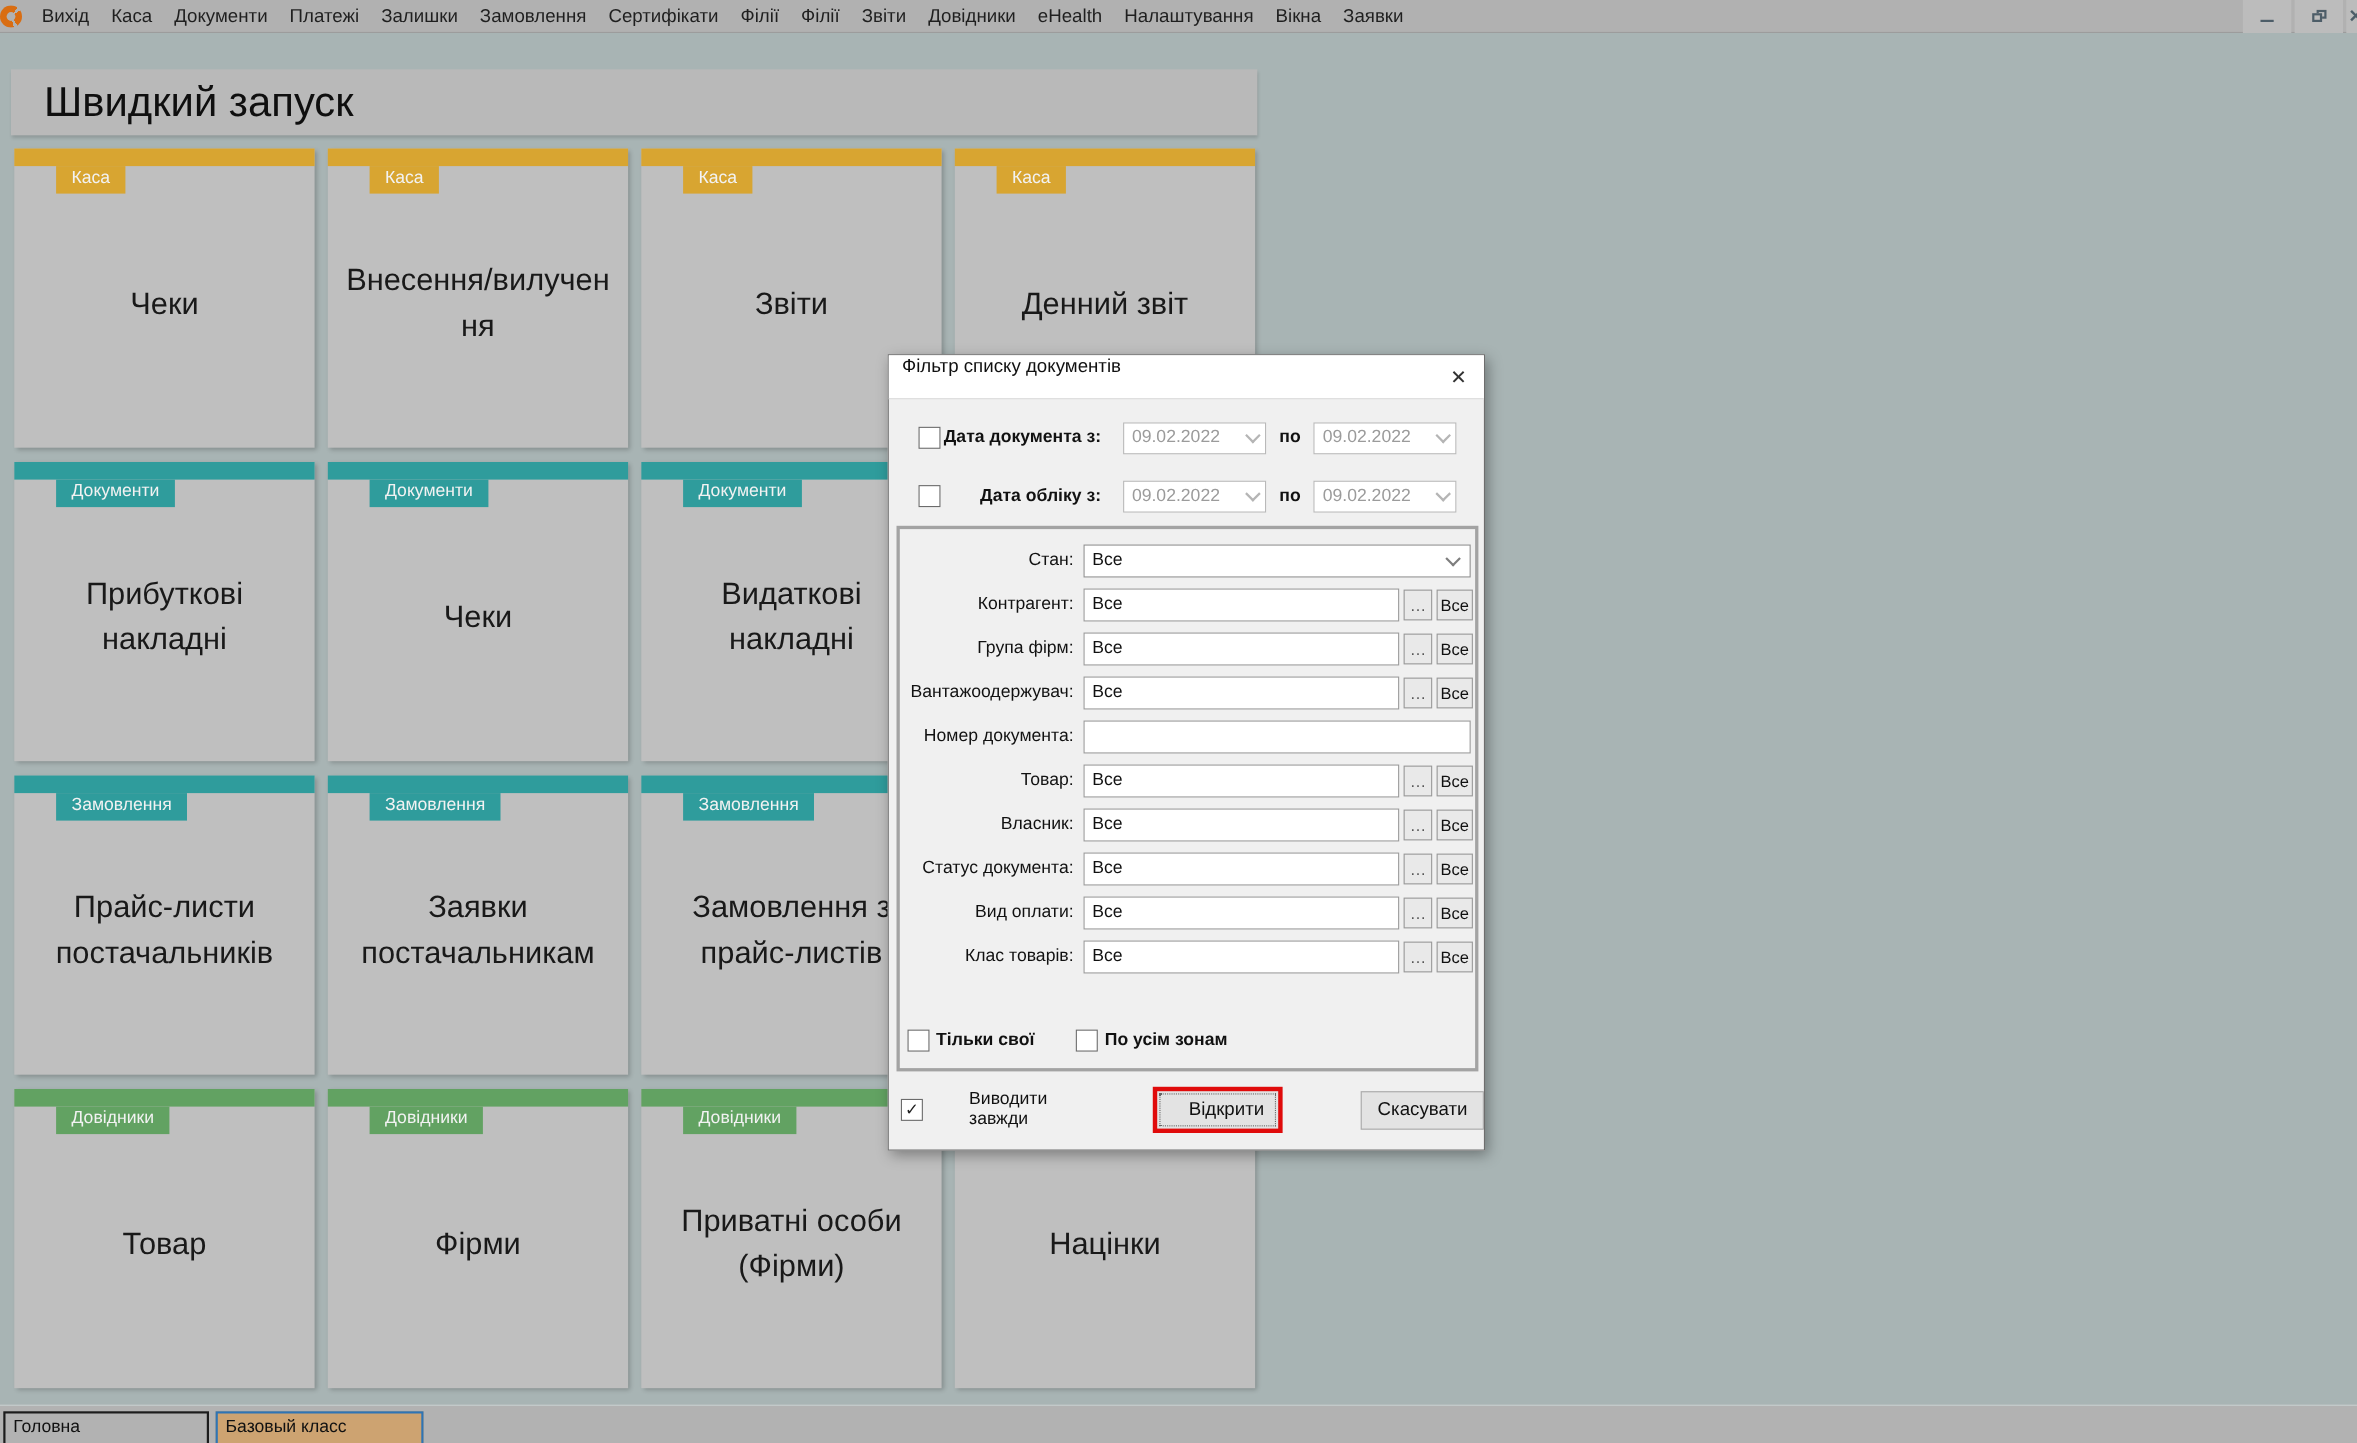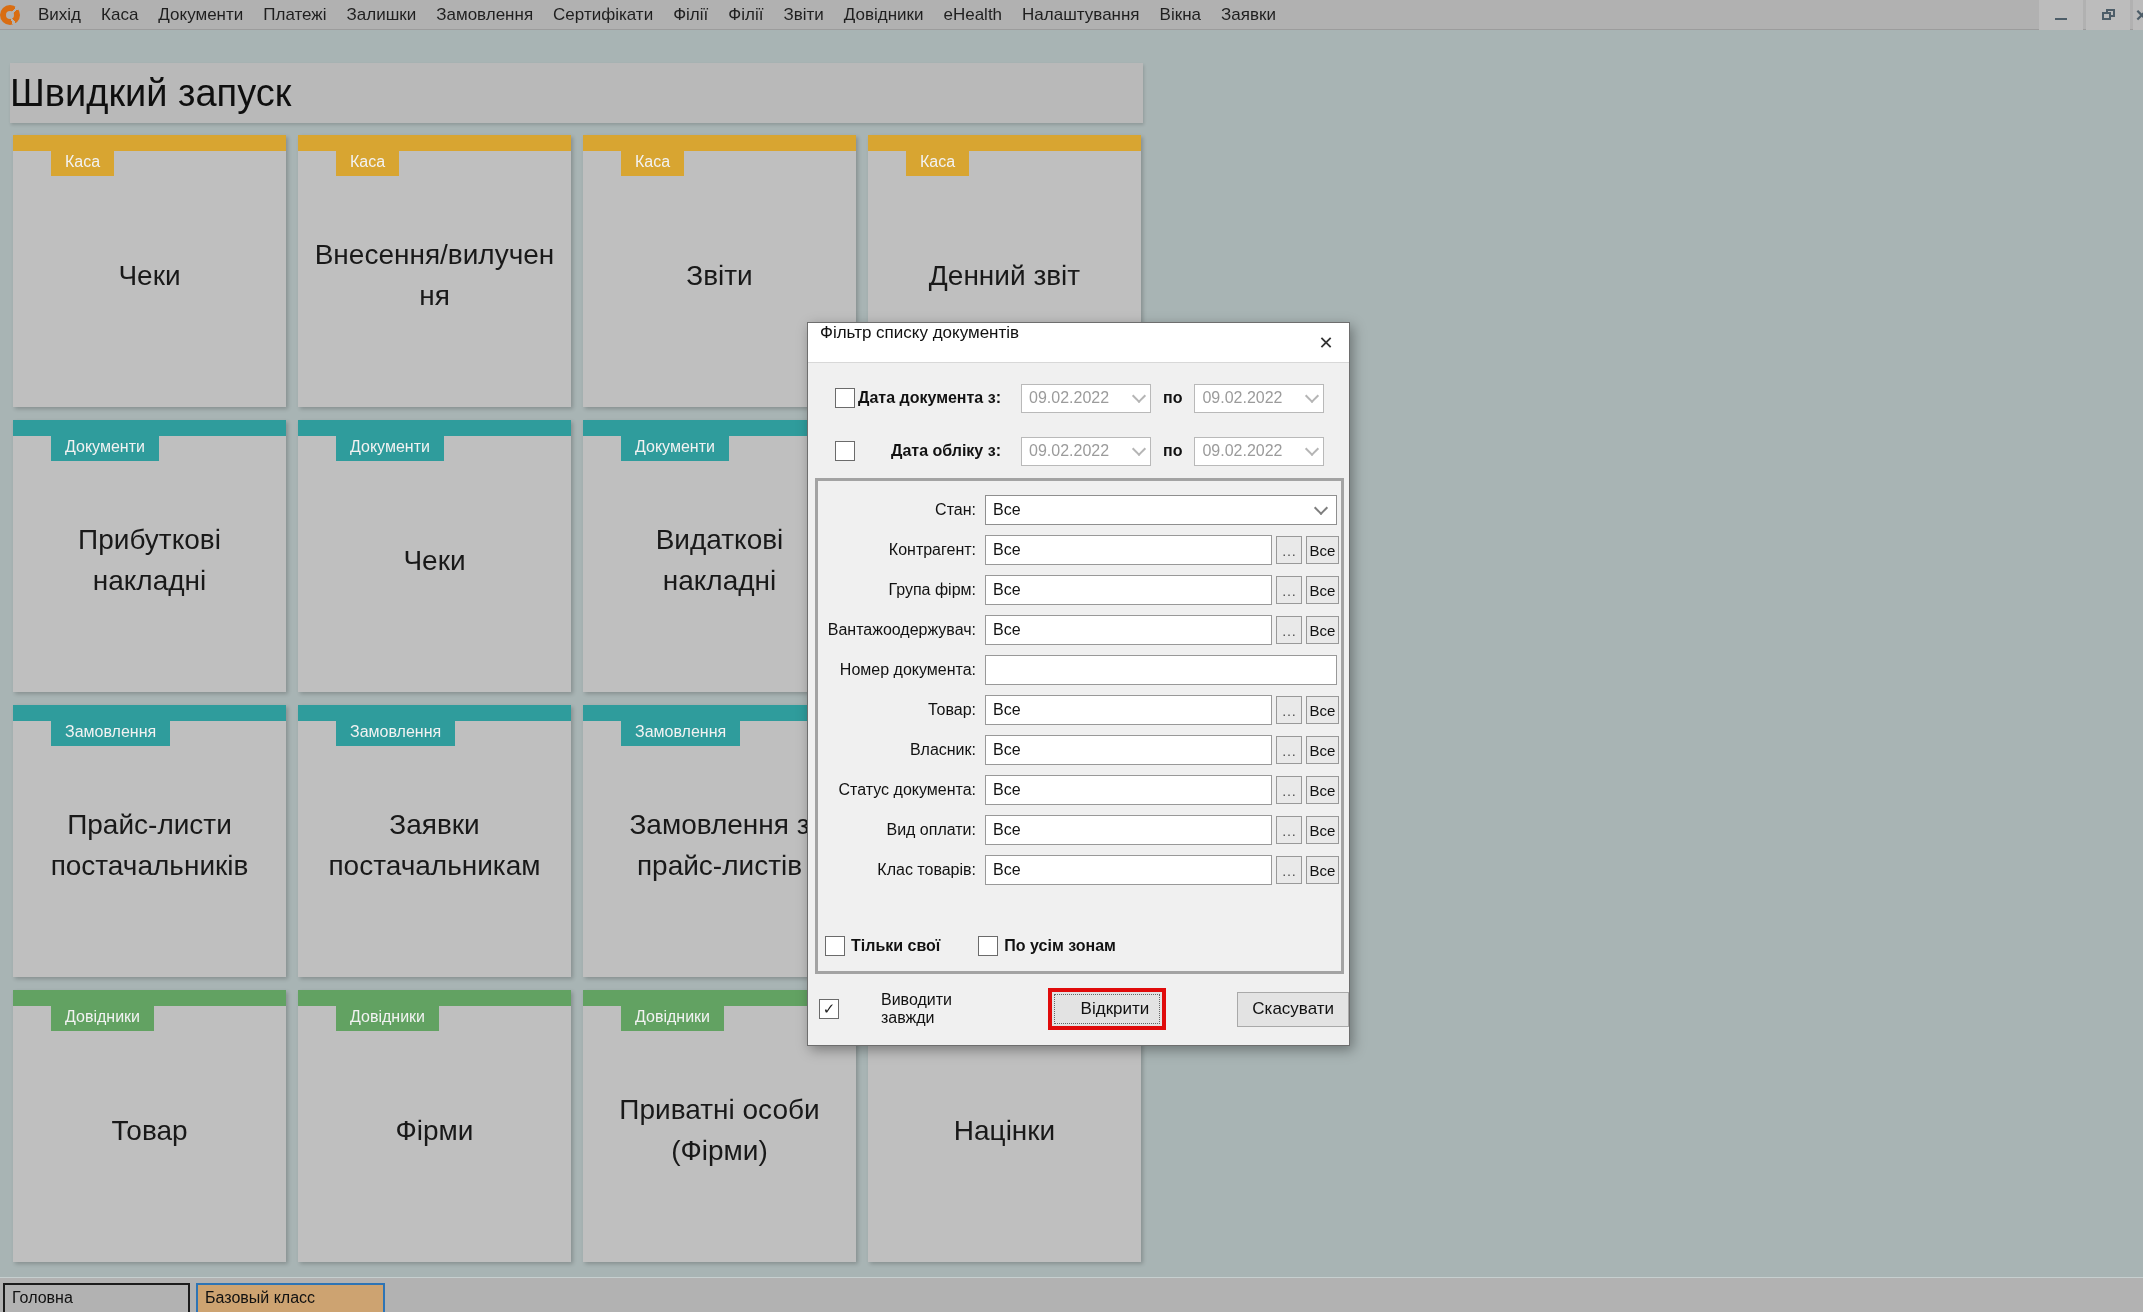--- a/index.html
+++ b/index.html
@@ -17,21 +17,21 @@
   .winbtns{position:absolute;top:0;right:-36px;height:30px;display:flex;gap:3px;}
   .winbtn{width:44px;height:30px;display:flex;align-items:center;justify-content:center;background:#bcbcbc;}
   .ic-min{width:12px;height:2px;background:#4d5d68;margin-top:8px;}
   .ic-restore{position:relative;width:13px;height:12px;}
   .ic-restore::before{content:"";position:absolute;left:4px;top:0;width:9px;height:8px;border:2px solid #4d5d68;box-sizing:border-box;}
   .ic-restore::after{content:"";position:absolute;left:0;top:3px;width:9px;height:8px;border:2px solid #4d5d68;background:#bcbcbc;box-sizing:border-box;}
   .winbtn.close{justify-content:flex-start;padding-left:2px;color:#4d5d68;font-size:16px;font-weight:bold;}
 
   
   .header{position:absolute;left:10px;top:63px;width:1133px;height:60px;background:var(--header_bg,#b9b9b9);
-    display:flex;align-items:center;box-sizing:border-box;font-size:38px;color:#0f0f0f;
+    display:flex;align-items:center;padding-left:30px;box-sizing:border-box;font-size:38px;color:#0f0f0f;
     box-shadow:1px 2px 3px rgba(0,0,0,.15);}
   .tile{position:absolute;width:273px;height:272px;background:var(--tile_bg,#bfbfbf);box-shadow:2px 2px 4px rgba(0,0,0,.2);cursor:pointer;}
   .c0{left:13px}.c1{left:298px}.c2{left:583px}.c3{left:868px}
   .r0{top:135px}.r1{top:420px}.r2{top:705px}.r3{top:990px}
   .strip{position:absolute;top:0;left:0;right:0;height:16px;}
   .cat{position:absolute;top:16px;left:38px;padding:2px 14px 5px;font-size:16px;color:#f2f2f2;white-space:nowrap;}
   .cat-kasa{background:var(--kasa,#d8a531)}
   .cat-doc{background:var(--documents,#2f9c9c)}
   .cat-ord{background:var(--orders,#2f9c9c)}
   .cat-ref{background:var(--handbooks,#62a262)}

